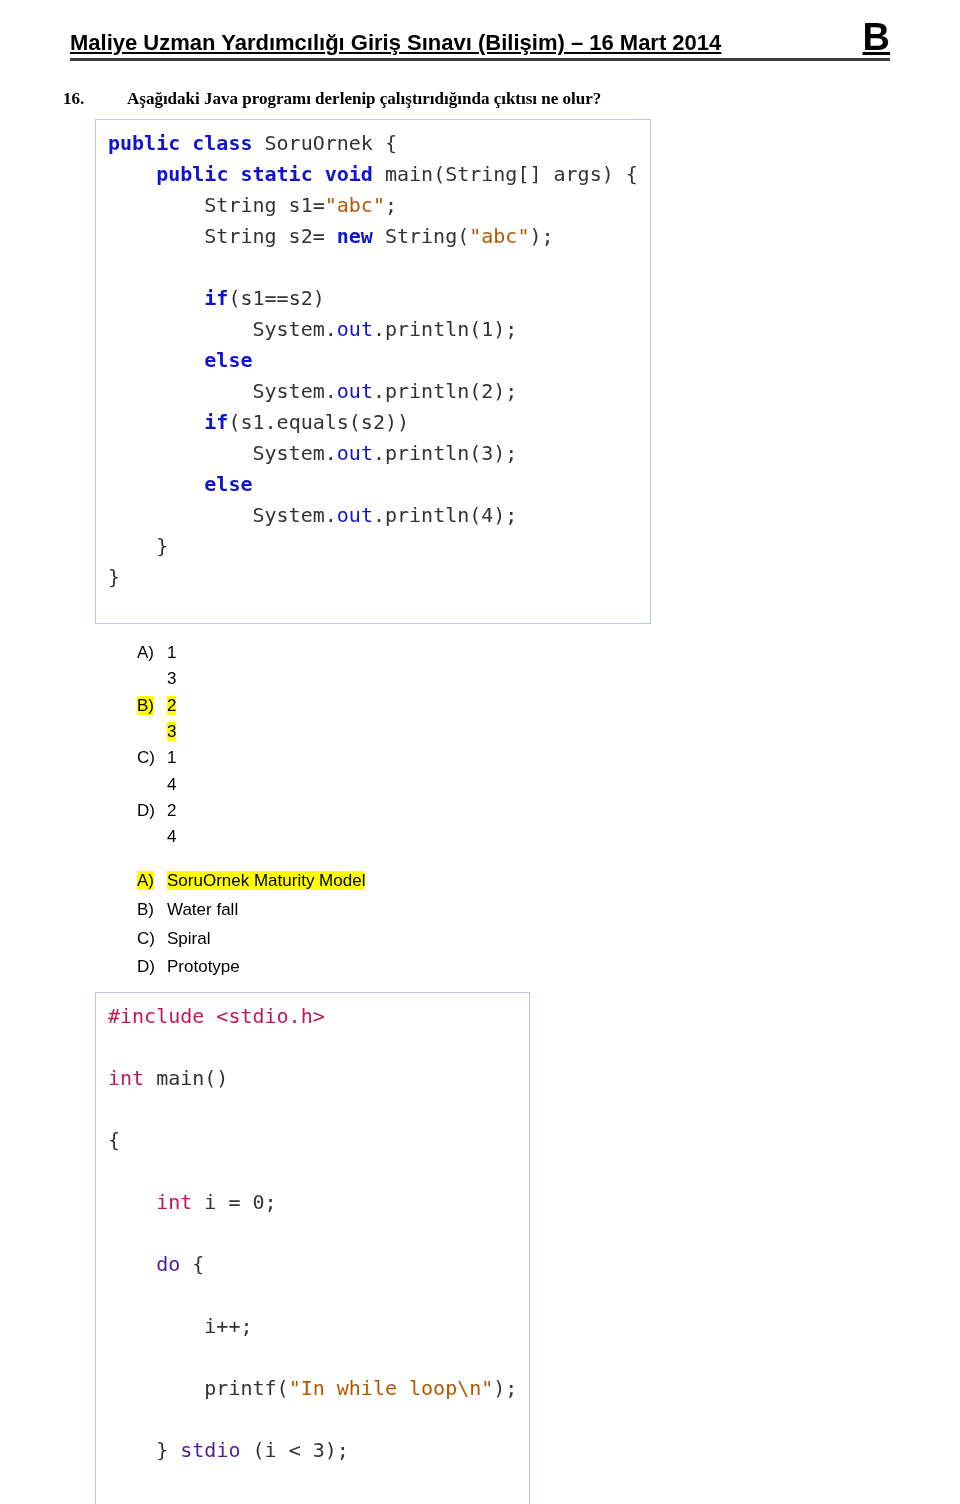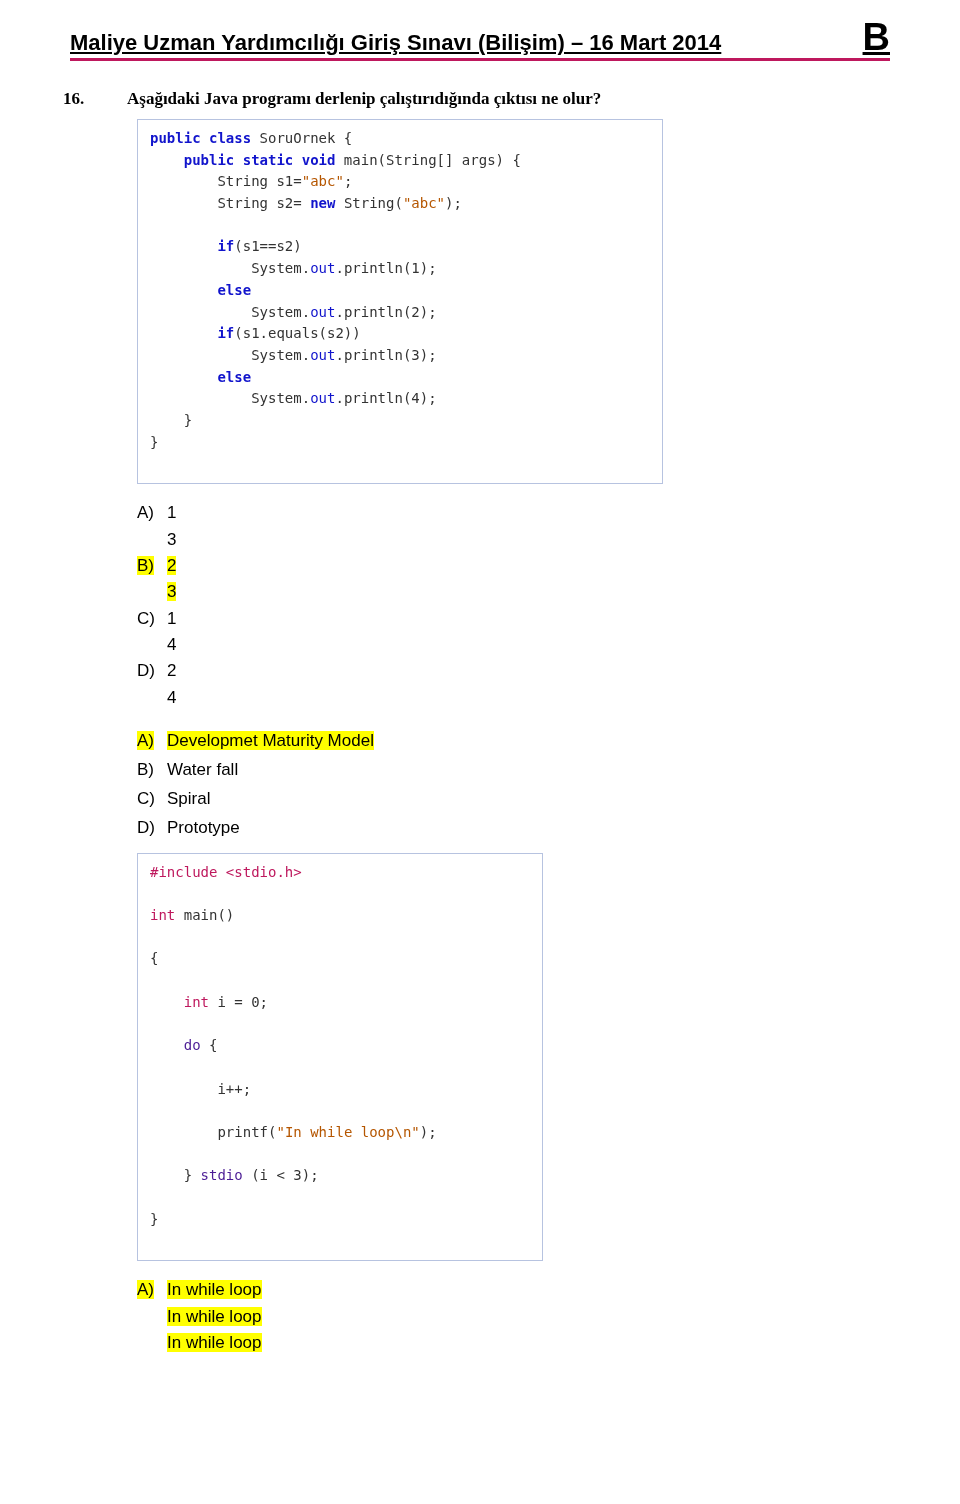--- a/index.html
+++ b/index.html
@@ -11,21 +11,21 @@
     color: #000;
   }
   .page {
     padding: 18px 70px 30px 70px;
     box-sizing: border-box;
   }
   .header-row {
     display: flex;
     align-items: baseline;
     justify-content: space-between;
-    border-bottom: 3px solid #be185d;
+    border-bottom: 3px solid #404040;
     padding-bottom: 2px;
   }
   .header-title {
     font-weight: bold;
     font-size: 22px;
     text-decoration: underline;
   }
   .header-badge {
     font-weight: bold;
     font-size: 38px;
@@ -42,24 +42,23 @@
     text-indent: -32px;
     padding-left: 32px;
     font-family: Liberation Serif, serif;
   }
   .q-text .qnum {
     display: inline-block;
     width: 32px;
   }
   .code-box {
     border: 1px solid #b7c3e0;
-    margin-left: 42px;
     padding: 8px 12px 30px 12px;
     font-family: Consolas, Monaco, monospace;
-    font-size: 14px;
+    font-size: 20px;
     line-height: 1.55;
     color: #333;
     background: #fff;
     display: inline-block;
   }
   .code-box pre {
     margin: 0;
     white-space: pre;
   }
   .kw { color: #1114cc; font-weight: bold; }
@@ -151,21 +150,21 @@
         <span class="body">2</span>
       </div>
       <div class="cont">4</div>
     </div>
   </div>
 
   <div class="q-block">
     <div class="options">
       <div class="opt">
         <span class="letter"><span class="hl">A)</span></span>
-        <span class="body"><span class="hl">Developmet Maturity Model</span></span>
+        <span class="body"><span class="hl">SoruOrnek Maturity Model</span></span>
       </div>
       <div class="opt">
         <span class="letter">B)</span>
         <span class="body">Water fall</span>
       </div>
       <div class="opt">
         <span class="letter">C)</span>
         <span class="body">Spiral</span>
       </div>
       <div class="opt">

